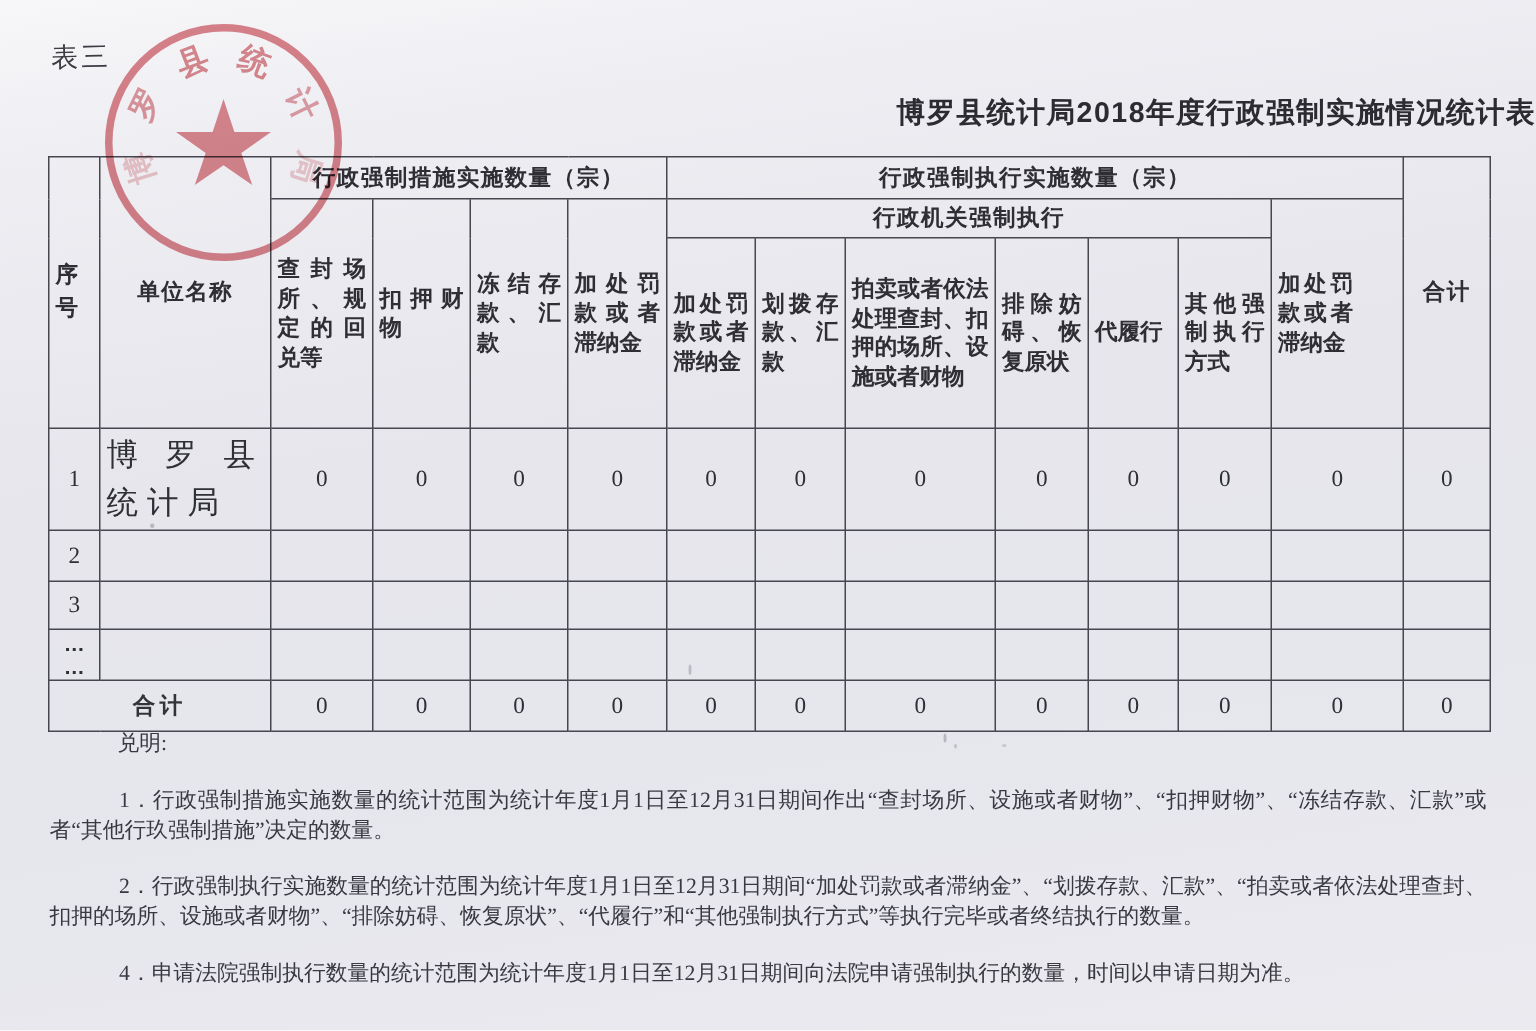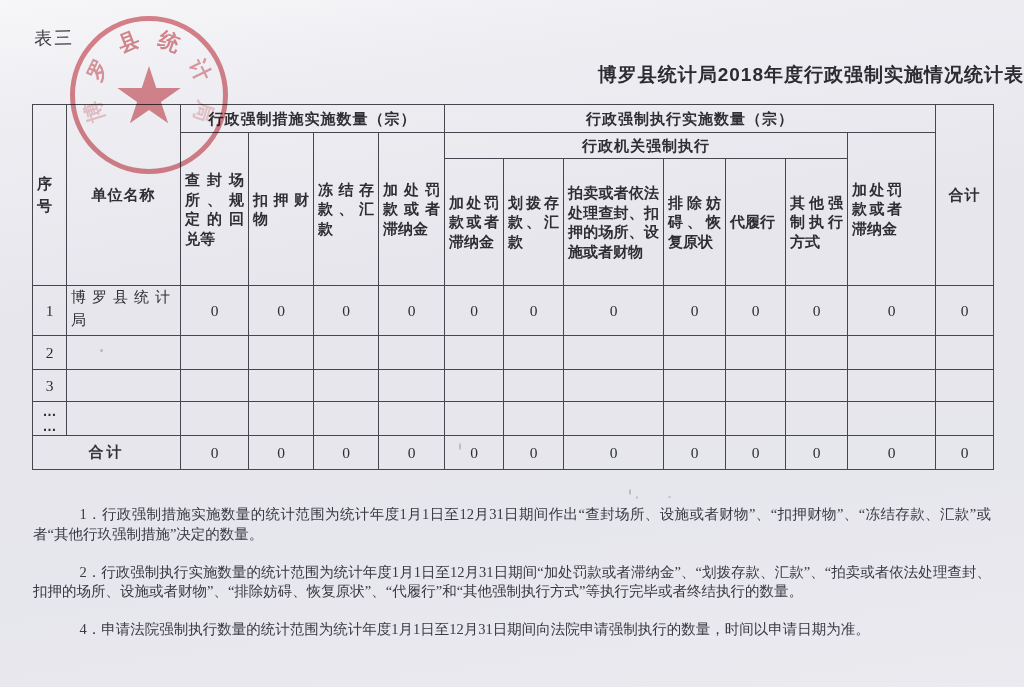--- a/index.html
+++ b/index.html
@@ -66,22 +66,22 @@
   }
   td.h{font-weight:700;font-size:15px;color:#2e2e34;line-height:1.3;}
   td.hc{text-align:center;letter-spacing:1px;}
   td.hl{text-align:justify;text-align-last:auto;padding:2px 5px;}
   td.hseq{text-align:left;line-height:1.45;}
   td.num{
     font-family:"Liberation Serif","DejaVu Serif",serif;
     font-size:15.5px;text-align:center;color:#2f2f36;
   }
   td.unit-cell{
-    font-family:Liberation Mono, monospace;
-    font-size:15px;letter-spacing:6px;line-height:1.5;
+    font-family:Liberation Serif, serif;
+    font-size:21px;letter-spacing:6px;line-height:1.5;
     text-align:justify;padding:3px 8px;color:#2f2f36;
     vertical-align:top;
   }
   td.dots{
     font-weight:700;white-space:pre-line;line-height:1.05;
     font-size:14px;text-align:center;color:#2f2f36;padding:1px 2px;
   }
   td.foot-label{font-weight:700;font-size:15px;text-align:center;letter-spacing:3px;}
   td.court{padding:2px 6px;}
   td.court .inner{max-width:50px;text-align:justify;}
@@ -244,20 +244,21 @@
         <td class="num">0</td>
         <td class="num">0</td>
         <td class="num">0</td>
         <td class="num">0</td>
       </tr>
     </tbody>
       </table>
   </div>
 
   <div class="notes">
+    <p class="heading">兑明:</p>
     <p>1．行政强制措施实施数量的统计范围为统计年度1月1日至12月31日期间作出“查封场所、设施或者财物”、“扣押财物”、“冻结存款、汇款”或者“其他行玖强制措施”决定的数量。</p>
     <p>2．行政强制执行实施数量的统计范围为统计年度1月1日至12月31日期间“加处罚款或者滞纳金”、“划拨存款、汇款”、“拍卖或者依法处理查封、扣押的场所、设施或者财物”、“排除妨碍、恢复原状”、“代履行”和“其他强制执行方式”等执行完毕或者终结执行的数量。</p>
     <p>4．申请法院强制执行数量的统计范围为统计年度1月1日至12月31日期间向法院申请强制执行的数量，时间以申请日期为准。</p>
   </div>
 
   <div class="speck sp1"></div>
   <div class="speck sp2"></div>
   <div class="speck sp3"></div>
   <div class="speck sp4"></div>
   <div class="speck sp5"></div>

